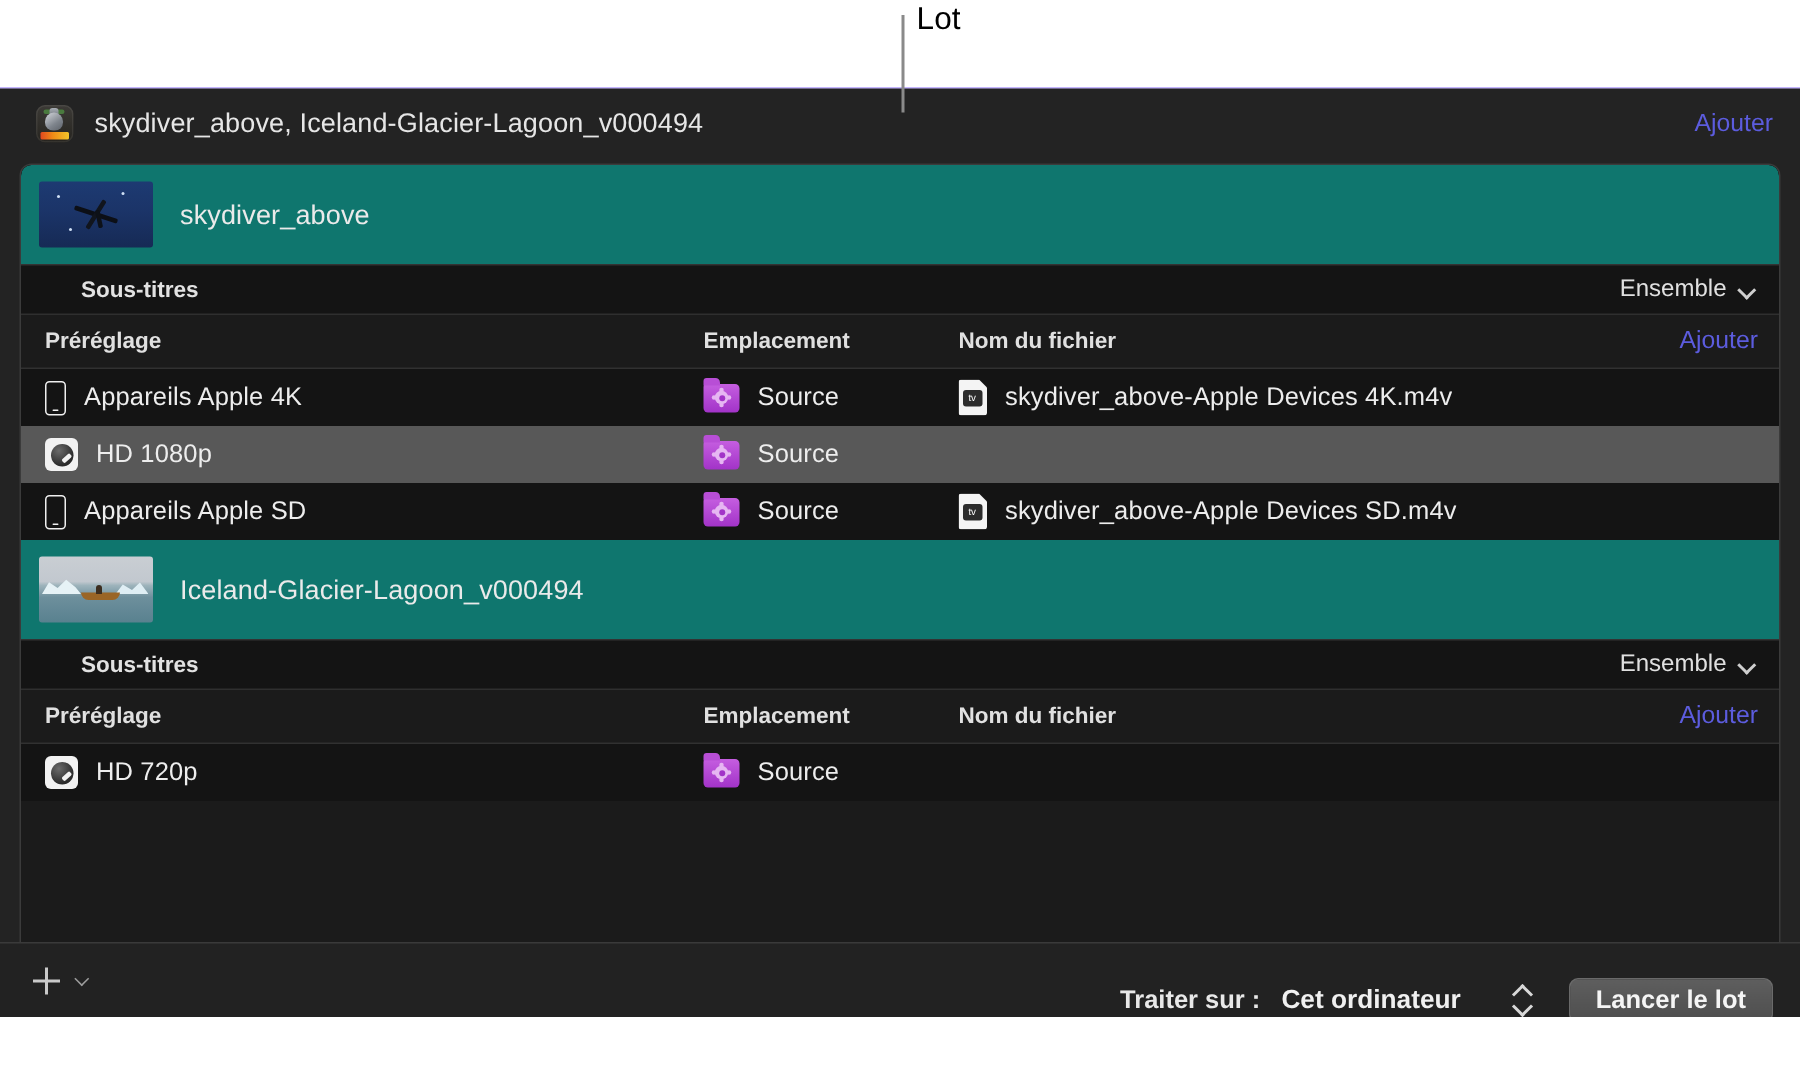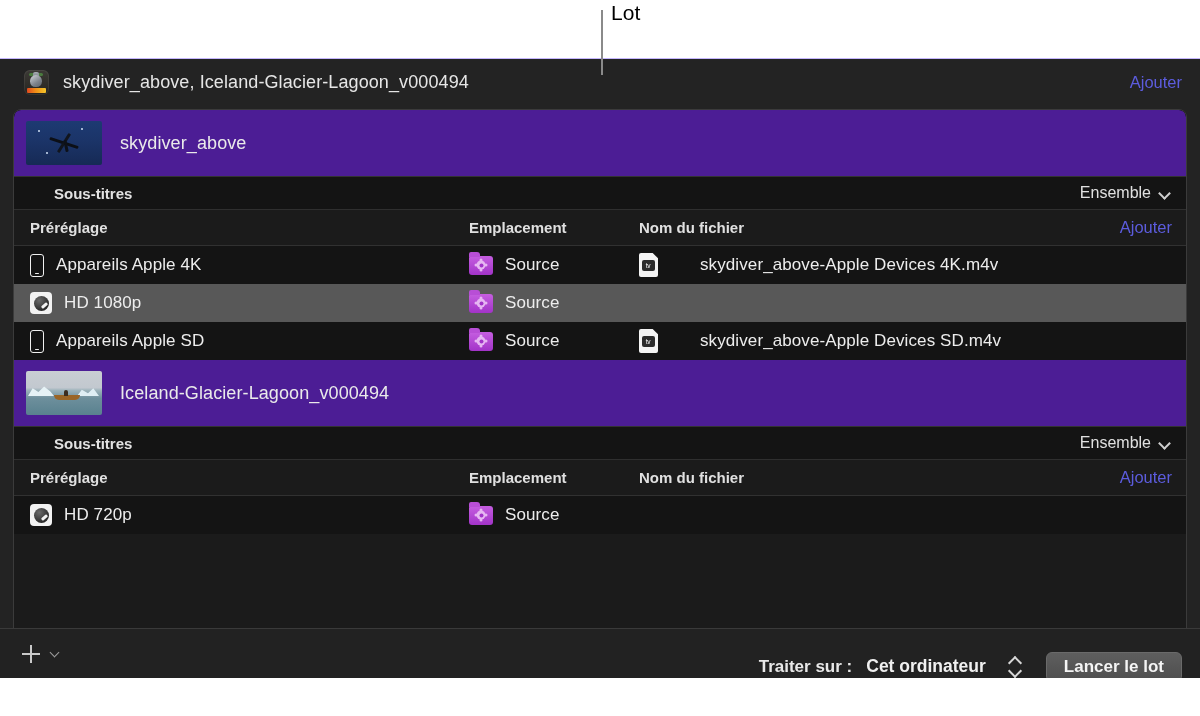--- a/index.html
+++ b/index.html
@@ -135,21 +135,21 @@
   }
 
   .job { background: #1b1b1b; }
 
   
   .job-header {
     display: flex;
     align-items: center;
     height: 66px;
     padding-left: 12px;
-    background: #4c1d95;
+    background: #0f766e;
     box-sizing: border-box;
   }
   .job:first-child .job-header { border-radius: 7px 7px 0 0; }
   .thumb {
     width: 76px;
     height: 44px;
     border-radius: 2px;
     flex: 0 0 auto;
     position: relative;
     overflow: hidden;
@@ -280,21 +280,21 @@
     padding-right: 14px;
   }
   .col-headers .ch {
     font-size: 15px;
     color: #e0e0e0;
     font-weight: bold;
     white-space: nowrap;
   }
   .c-preset   { width: 455px; padding-left: 16px; box-sizing: border-box; }
   .c-location { width: 170px; box-sizing: border-box; }
-  .c-filename { flex: 1; box-sizing: border-box; gap: 30px; }
+  .c-filename { flex: 1; box-sizing: border-box; }
   .col-add {
     font-size: 16.5px;
     color: #5c5cde;
     cursor: default;
     white-space: nowrap;
   }
 
   
   .out-rows { background: #141414; }
   .out-row {
@@ -500,20 +500,21 @@
     color: #e8e8e8;
     font-weight: bold;
     white-space: nowrap;
   }
   .process-popup {
     display: flex;
     align-items: center;
     margin-left: 14px;
     cursor: default;
     white-space: nowrap;
+    gap: 12px;
   }
   .process-value {
     font-size: 17.5px;
     color: #f0f0f0;
     font-weight: bold;
   }
   .stepper-arrows {
     position: relative;
     width: 14px; height: 22px;
     margin-left: 22px;

